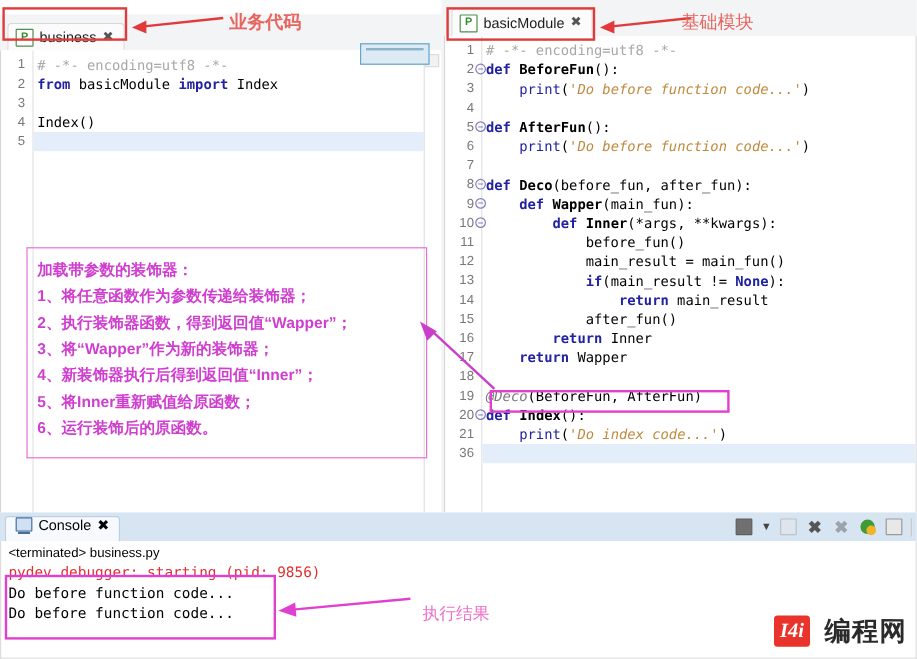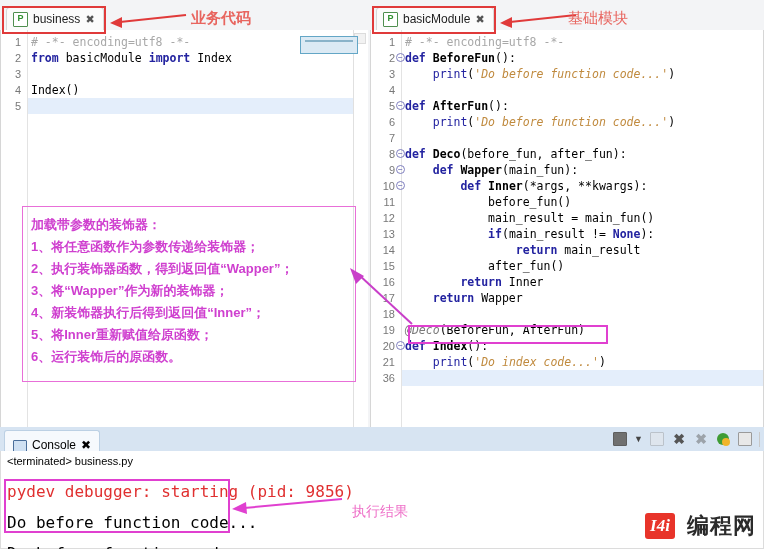--- a/index.html
+++ b/index.html
@@ -9,21 +9,21 @@
     font-family:"Liberation Sans", sans-serif;
     font-size:12px;
     color:#000;
     position:relative;
     overflow:hidden;
   }
   .root{position:absolute;inset:0;}
 
   
   .pane{position:absolute;top:0;bottom:0;}
-  .pane-left{left:0;width:368px;}
+  .pane-left{left:0;width:368px;margin-top:12px;}
   .pane-right{left:370px;right:0;}
 
   .tabrow{position:absolute;top:0;left:0;right:0;height:30px;
           background:#f3f4f6;}
   .tab{
     position:absolute;left:6px;top:7px;height:22px;
     display:flex;align-items:center;gap:5px;
     padding:0 8px 0 6px;
     background:#fbfbfb;
     border:1px solid #d8d8d8;
@@ -132,21 +132,21 @@
   
   .console{
     position:absolute;left:0;right:0;top:427px;bottom:0;background:#ffffff;
   }
   .console-tabrow{
     position:absolute;left:0;right:0;top:0;height:24px;
     background:#d7e4f2;
   }
   .console-tab{
     position:absolute;left:4px;top:3px;height:21px;
-    display:flex;align-items:flex-end;gap:5px;padding:0 8px;
+    display:flex;align-items:flex-start;gap:5px;padding:0 8px;
     background:#f6f9fd;border:1px solid #bcd0e4;border-bottom:none;
     border-radius:3px 3px 0 0;font-size:12px;
   }
   .console-tab .conicon{
     width:12px;height:10px;border:1px solid #4a6e9a;background:#cfe0f2;
     border-radius:1px;display:inline-block;position:relative;
   }
   .console-tab .conicon::after{
     content:"";position:absolute;left:1px;right:1px;bottom:-3px;height:2px;background:#4a6e9a;
   }
@@ -162,21 +162,21 @@
   .ticon .yellow{position:absolute;left:7px;top:7px;width:8px;height:8px;border-radius:50%;background:#f0b429;}
   .tcaret{color:#444;font-size:9px;}
   .tsep{width:1px;height:15px;background:#c9c9c9;}
 
   .console-body{
     position:absolute;left:0;right:0;top:24px;bottom:0;background:#ffffff;
     border:1px solid #dcdcdc;border-top:none;box-sizing:border-box;
     padding:3px 6px 16px 6px;
   }
   .term-line{font-family:"Liberation Sans",sans-serif;font-size:11px;color:#000;line-height:15px;}
-  .out{font-family:"DejaVu Sans Mono","Liberation Mono",monospace;font-size:16px;line-height:17px;white-space:pre;margin-top:14px;}
+  .out{font-family:"DejaVu Sans Mono","Liberation Mono",monospace;font-size:12px;line-height:17px;white-space:pre;}
   .out.err{color:#e03030;}
 
   
   .anno{position:absolute;pointer-events:none;}
   .box-red{border:2px solid #e03a3a;box-sizing:border-box;}
   .box-magenta{border:2px solid #e040d0;box-sizing:border-box;}
   .box-pinkthin{border:1px solid #ea5ad6;box-sizing:border-box;}
   .anno-text{
     position:absolute;font-family:"Liberation Sans",sans-serif;
     white-space:nowrap;

